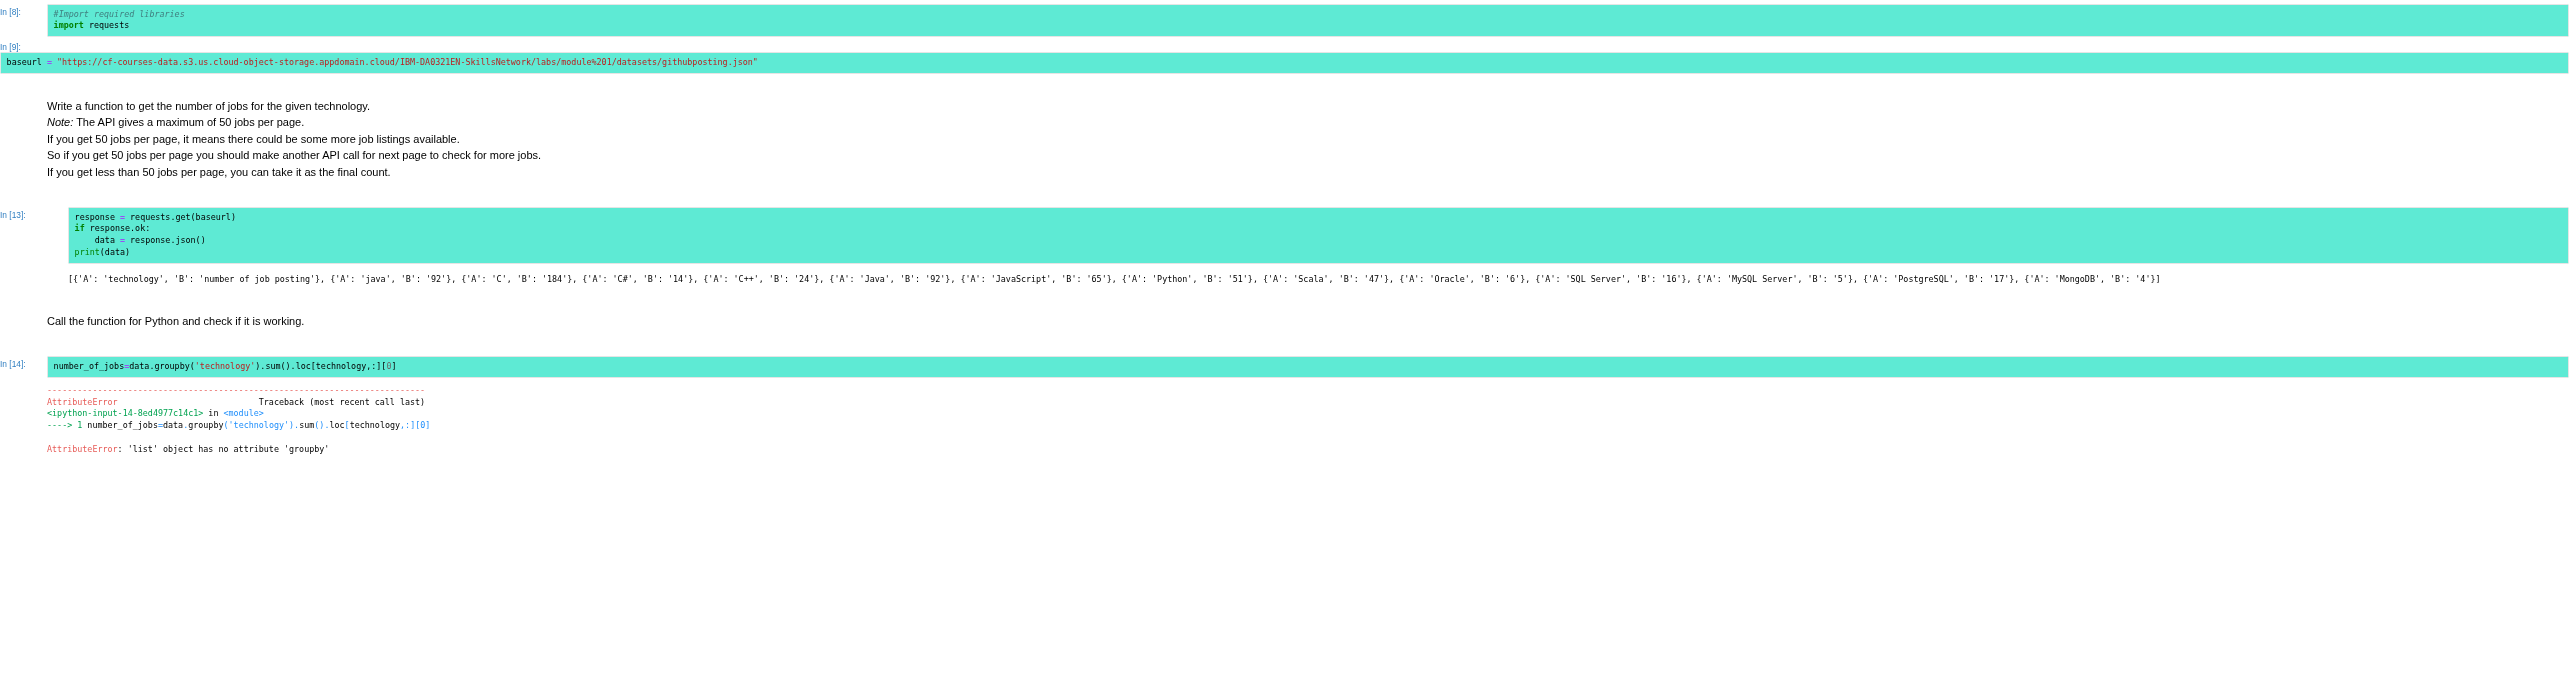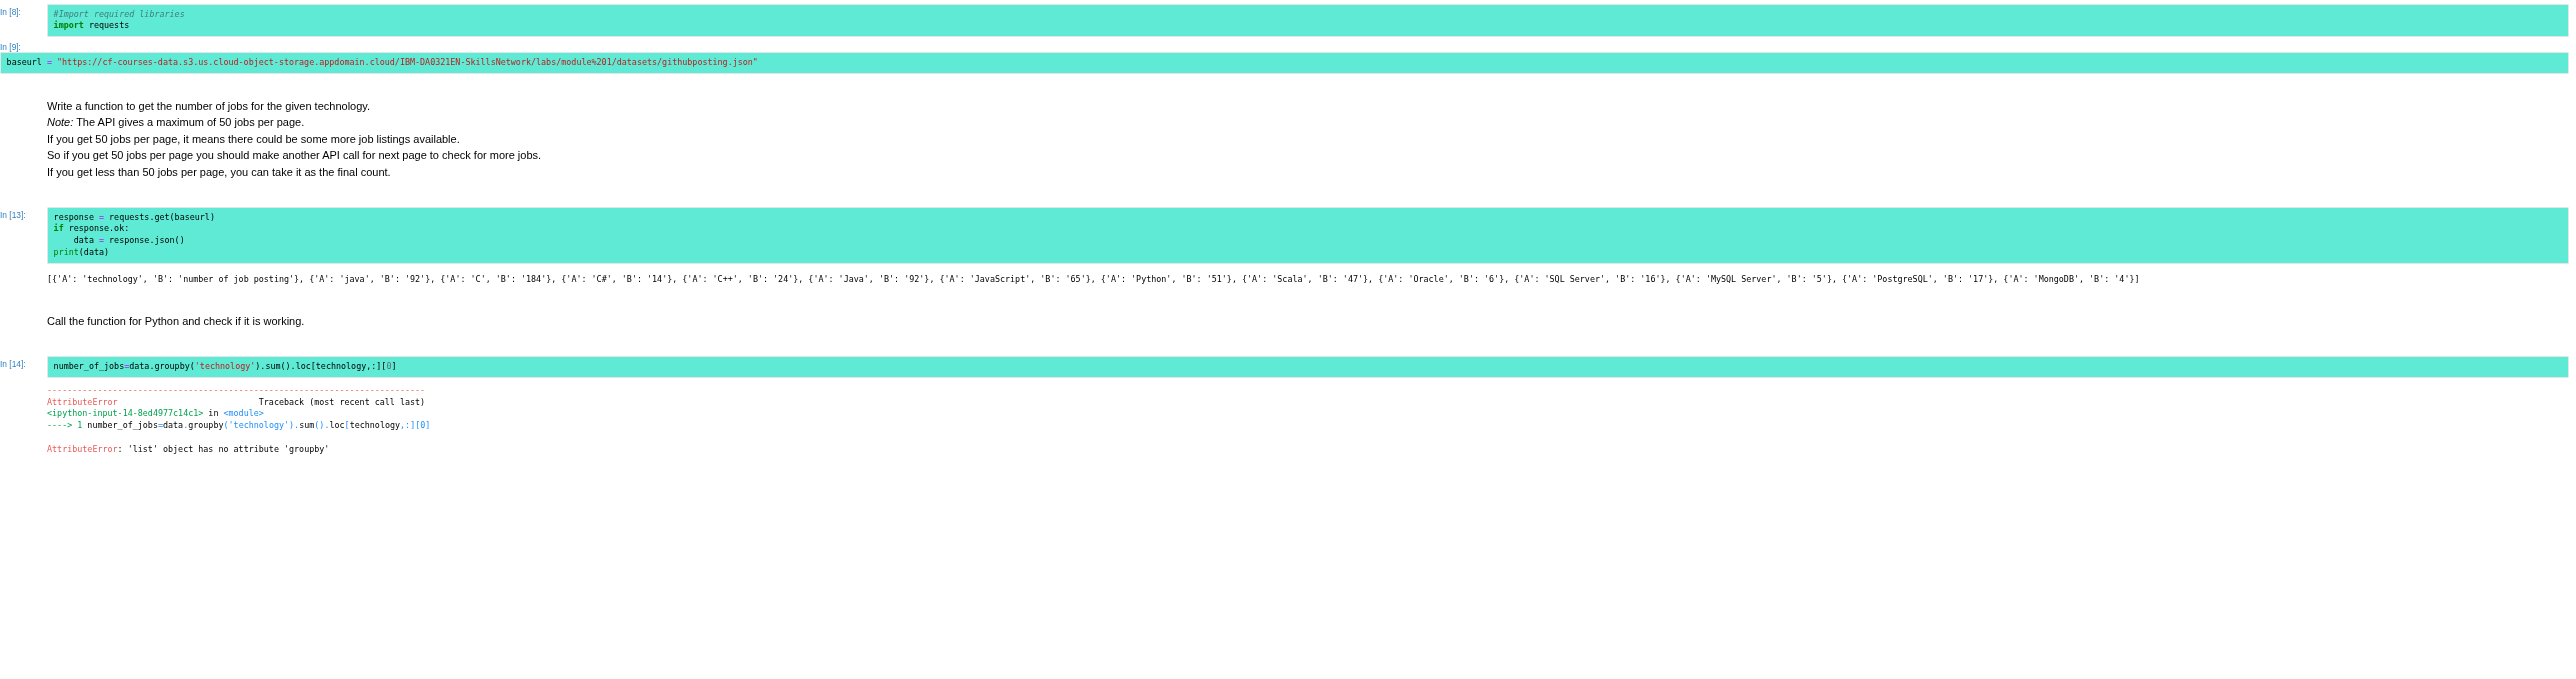--- a/index.html
+++ b/index.html
@@ -85,31 +85,31 @@
   </div>
 </div>
 
 <div class="cell">
   <div class="prompt empty"></div>
   <div class="content-area">
     <div class="markdown-text">Write a function to get the number of jobs for the given technology.<br><em>Note:</em> The API gives a maximum of 50 jobs per page.<br>If you get 50 jobs per page, it means there could be some more job listings available.<br>So if you get 50 jobs per page you should make another API call for next page to check for more jobs.<br>If you get less than 50 jobs per page, you can take it as the final count.</div>
   </div>
 </div>
 
-<div class="cell" style="margin-top:4.2px;">
+<div class="cell" style="margin-top:4.2px;gap:21px;">
   <div class="prompt">In [13]:</div>
   <div class="content-area">
     <div class="code-cell">response <span class="cm-operator">=</span> requests.get(baseurl)
 <span class="cm-keyword">if</span> response.ok:
     data <span class="cm-operator">=</span> response.json()
 <span class="cm-builtin">print</span>(data)</div>
   </div>
 </div>
 
-<div class="cell" style="margin-top:5.6px;">
+<div class="cell" style="margin-top:5.6px;gap:21px;">
   <div class="prompt empty"></div>
   <div class="content-area">
     <div class="output-text">[{'A': 'technology', 'B': 'number of job posting'}, {'A': 'java', 'B': '92'}, {'A': 'C', 'B': '184'}, {'A': 'C#', 'B': '14'}, {'A': 'C++', 'B': '24'}, {'A': 'Java', 'B': '92'}, {'A': 'JavaScript', 'B': '65'}, {'A': 'Python', 'B': '51'}, {'A': 'Scala', 'B': '47'}, {'A': 'Oracle', 'B': '6'}, {'A': 'SQL Server', 'B': '16'}, {'A': 'MySQL Server', 'B': '5'}, {'A': 'PostgreSQL', 'B': '17'}, {'A': 'MongoDB', 'B': '4'}]</div>
   </div>
 </div>
 
 <div class="cell">
   <div class="prompt empty"></div>
   <div class="content-area">
     <div class="markdown-text">Call the function for Python and check if it is working.</div>

